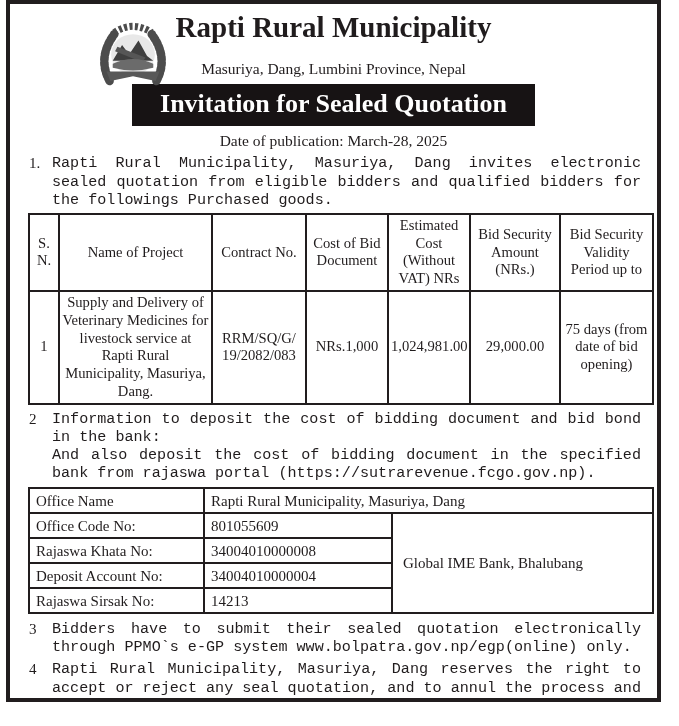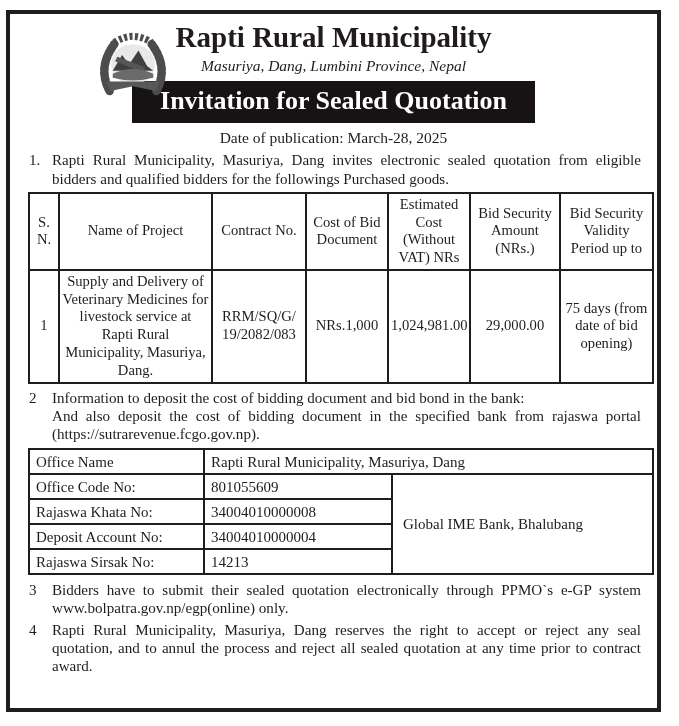--- a/index.html
+++ b/index.html
@@ -2,43 +2,43 @@
 <html><head>
 <meta charset="utf-8">
 <style>
   html,body { margin:0; padding:0; }
   body {
     width:679px; height:726px; background:#ffffff; position:relative;
     font-family:"Liberation Serif", serif; color:#201c1d;
     -webkit-font-smoothing:antialiased;
   }
   .frame {
-    position:absolute; top:10px; left:6px; width:655px; height:702px;
+    position:absolute; top:0; left:6px; width:655px; height:702px;
     border:4px solid #211d1e; box-sizing:border-box;
     padding:8px 16px 6px 16px; overflow:hidden;
   }
   .header { position:relative; text-align:center; }
   .logo {
     position:absolute; left:68px; top:4px; width:78px; height:80px;
   }
   .muni-title { font-size:29px; font-weight:bold; line-height:1.1; margin:0; }
   .office-line { font-size:23px; line-height:1.15; margin-top:2px; }
-  .address-line { font-size:15.5px; margin-top:3px;font-style:italic; }
+  .address-line { font-size:15.5px; margin-top:16px; }
   .banner-wrap { text-align:center; margin-top:6px; }
   .banner {
     display:inline-block; background:#171314; color:#ffffff;
     font-weight:bold; font-size:26px; line-height:1.1;
     padding:6px 28px 8px 28px;
   }
   .ifb-line { text-align:center; font-weight:bold; font-size:16px; margin-top:10px; }
   .pub-date { text-align:center; font-size:15.5px; margin-top:6px; }
 
   .item { display:flex; margin-top:4px; font-size:15.1px; line-height:1.2; }
   .item .num { width:26px; flex:none; padding-left:3px; box-sizing:border-box; }
-  .item .txt { flex:1; text-align:justify; }
+  .item .txt { flex:1; text-align:justify;font-family:Liberation Mono, monospace; }
   .item .txt .subline { text-align:justify; }
 
   table { border-collapse:collapse; width:624px; margin:4px 0 0 2px; table-layout:fixed; }
   th, td { border:2px solid #211d1e; padding:2px 2px; }
   .qtable { font-size:14.6px; line-height:1.22; }
   .qtable th { font-weight:normal; text-align:center; vertical-align:middle; height:66px; }
   .qtable td { text-align:center; vertical-align:middle; height:94px; }
   .prewrap { white-space:pre-line; }
 
   .btable { font-size:15px; line-height:1.2;border-radius:29px; }

